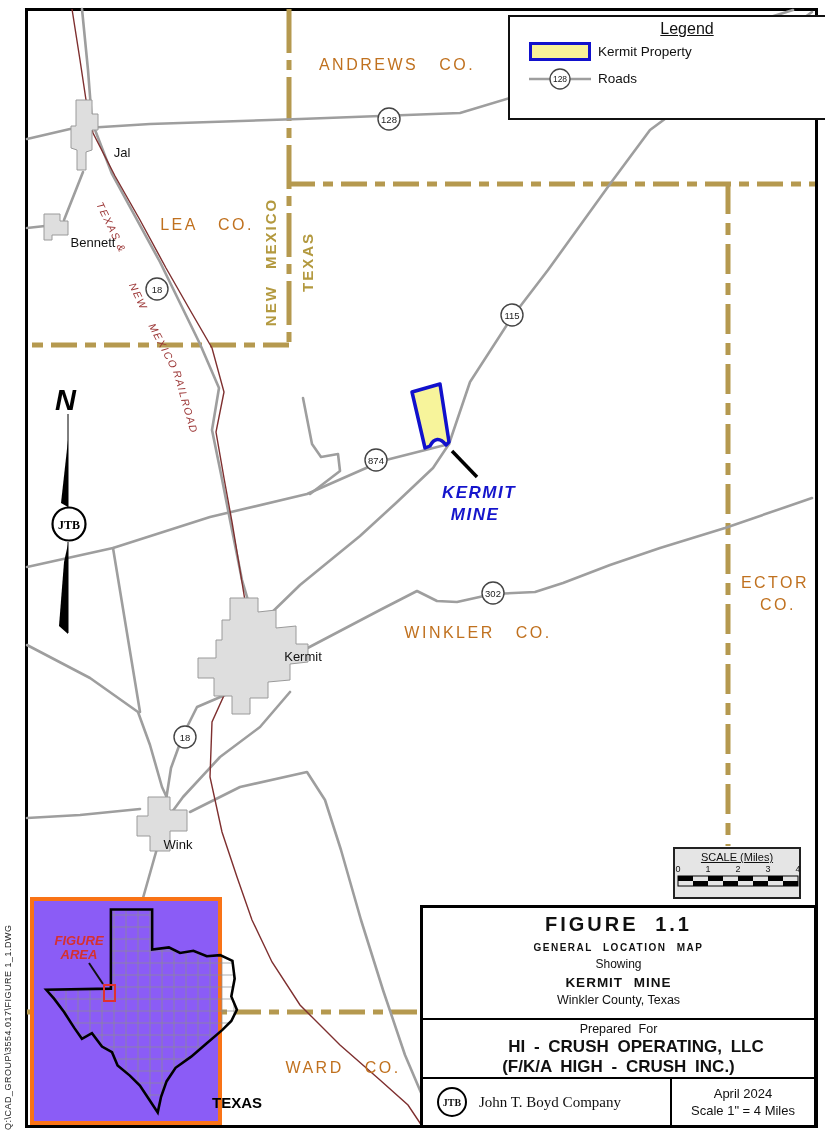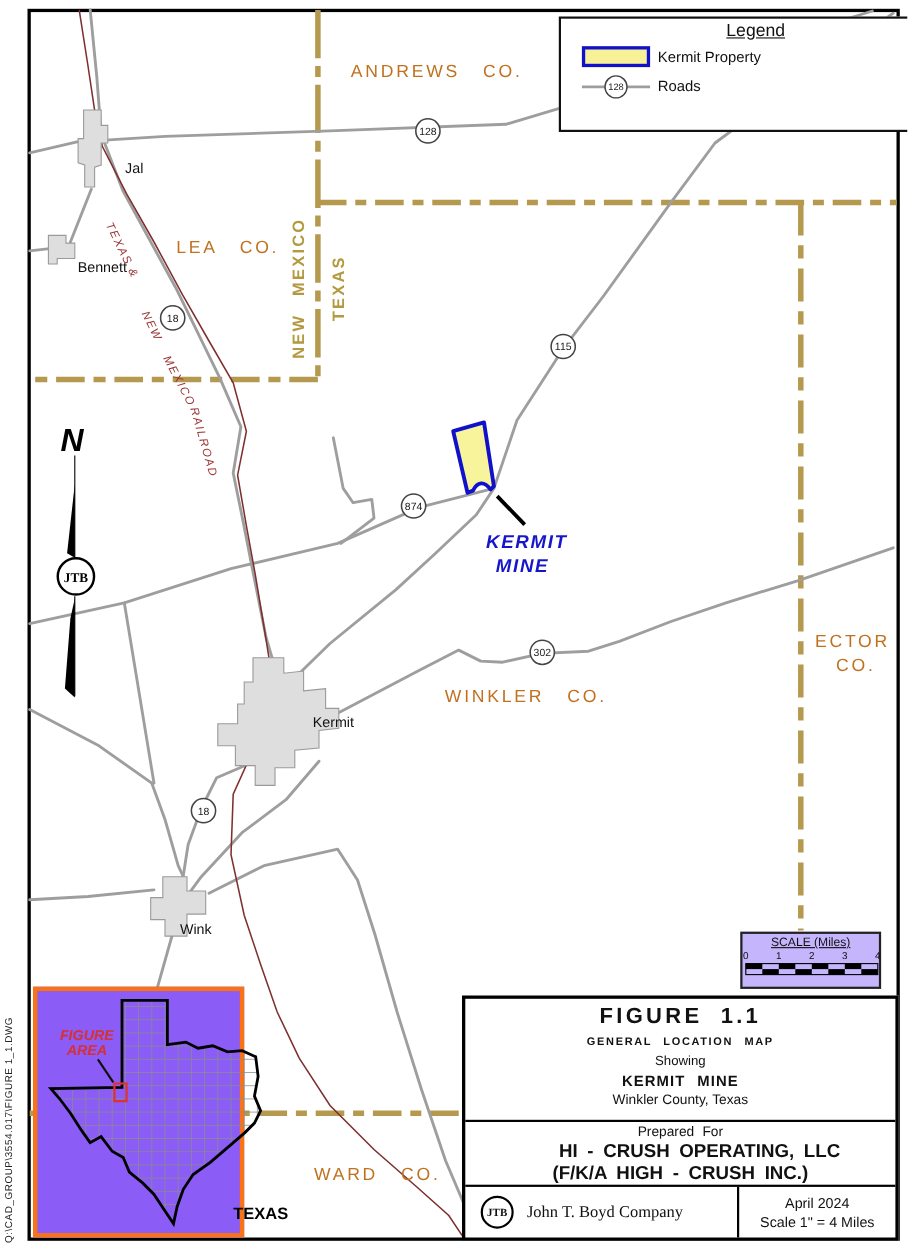--- a/index.html
+++ b/index.html
@@ -14,21 +14,21 @@
     border:2px solid #111;box-sizing:border-box;z-index:30;}
   #legend .ltitle{text-align:center;font-size:16px;color:#111;text-decoration:underline;
     margin-top:3px;}
   .lrow{display:flex;align-items:center;height:27px;padding-left:12px;}
   .lsym{width:76px;display:flex;flex-direction:column;align-items:center;justify-content:center;}
   .llabel{font-size:13.5px;color:#111;}
   #sym-property{width:56px;height:13px;background:#F7F298;border:3px solid #1111CC;}
   #sym-rail .txn{font-size:8px;color:#C03030;line-height:8px;}
   #sym-rail .rline{width:58px;border-top:2px solid #7A2525;}
   
-  #scalebox{left:673px;top:847px;width:128px;height:52px;background:#c4b5fd;
+  #scalebox{left:673px;top:847px;width:128px;height:52px;background:#e5e5e5;
     border:2px solid #222;box-sizing:border-box;z-index:30;text-align:center;}
   #scalebox .stitle{font-size:11px;text-decoration:underline;margin-top:2px;color:#111;}
   
   #inset{left:30px;top:897px;width:192px;height:228px;background:#8b5cf6;
     border:4px solid #f97316;box-sizing:border-box;z-index:30;}
   
   #titleblock{left:420px;top:905px;width:397px;height:223px;background:#fff;
     border:3px solid #000;box-sizing:border-box;z-index:30;color:#111;text-align:center;}
   #tb-s1{height:112px;border-bottom:2px solid #000;padding-top:5px;box-sizing:border-box;}
   #tb-s2{height:59px;border-bottom:2px solid #000;padding-top:2px;box-sizing:border-box;}

